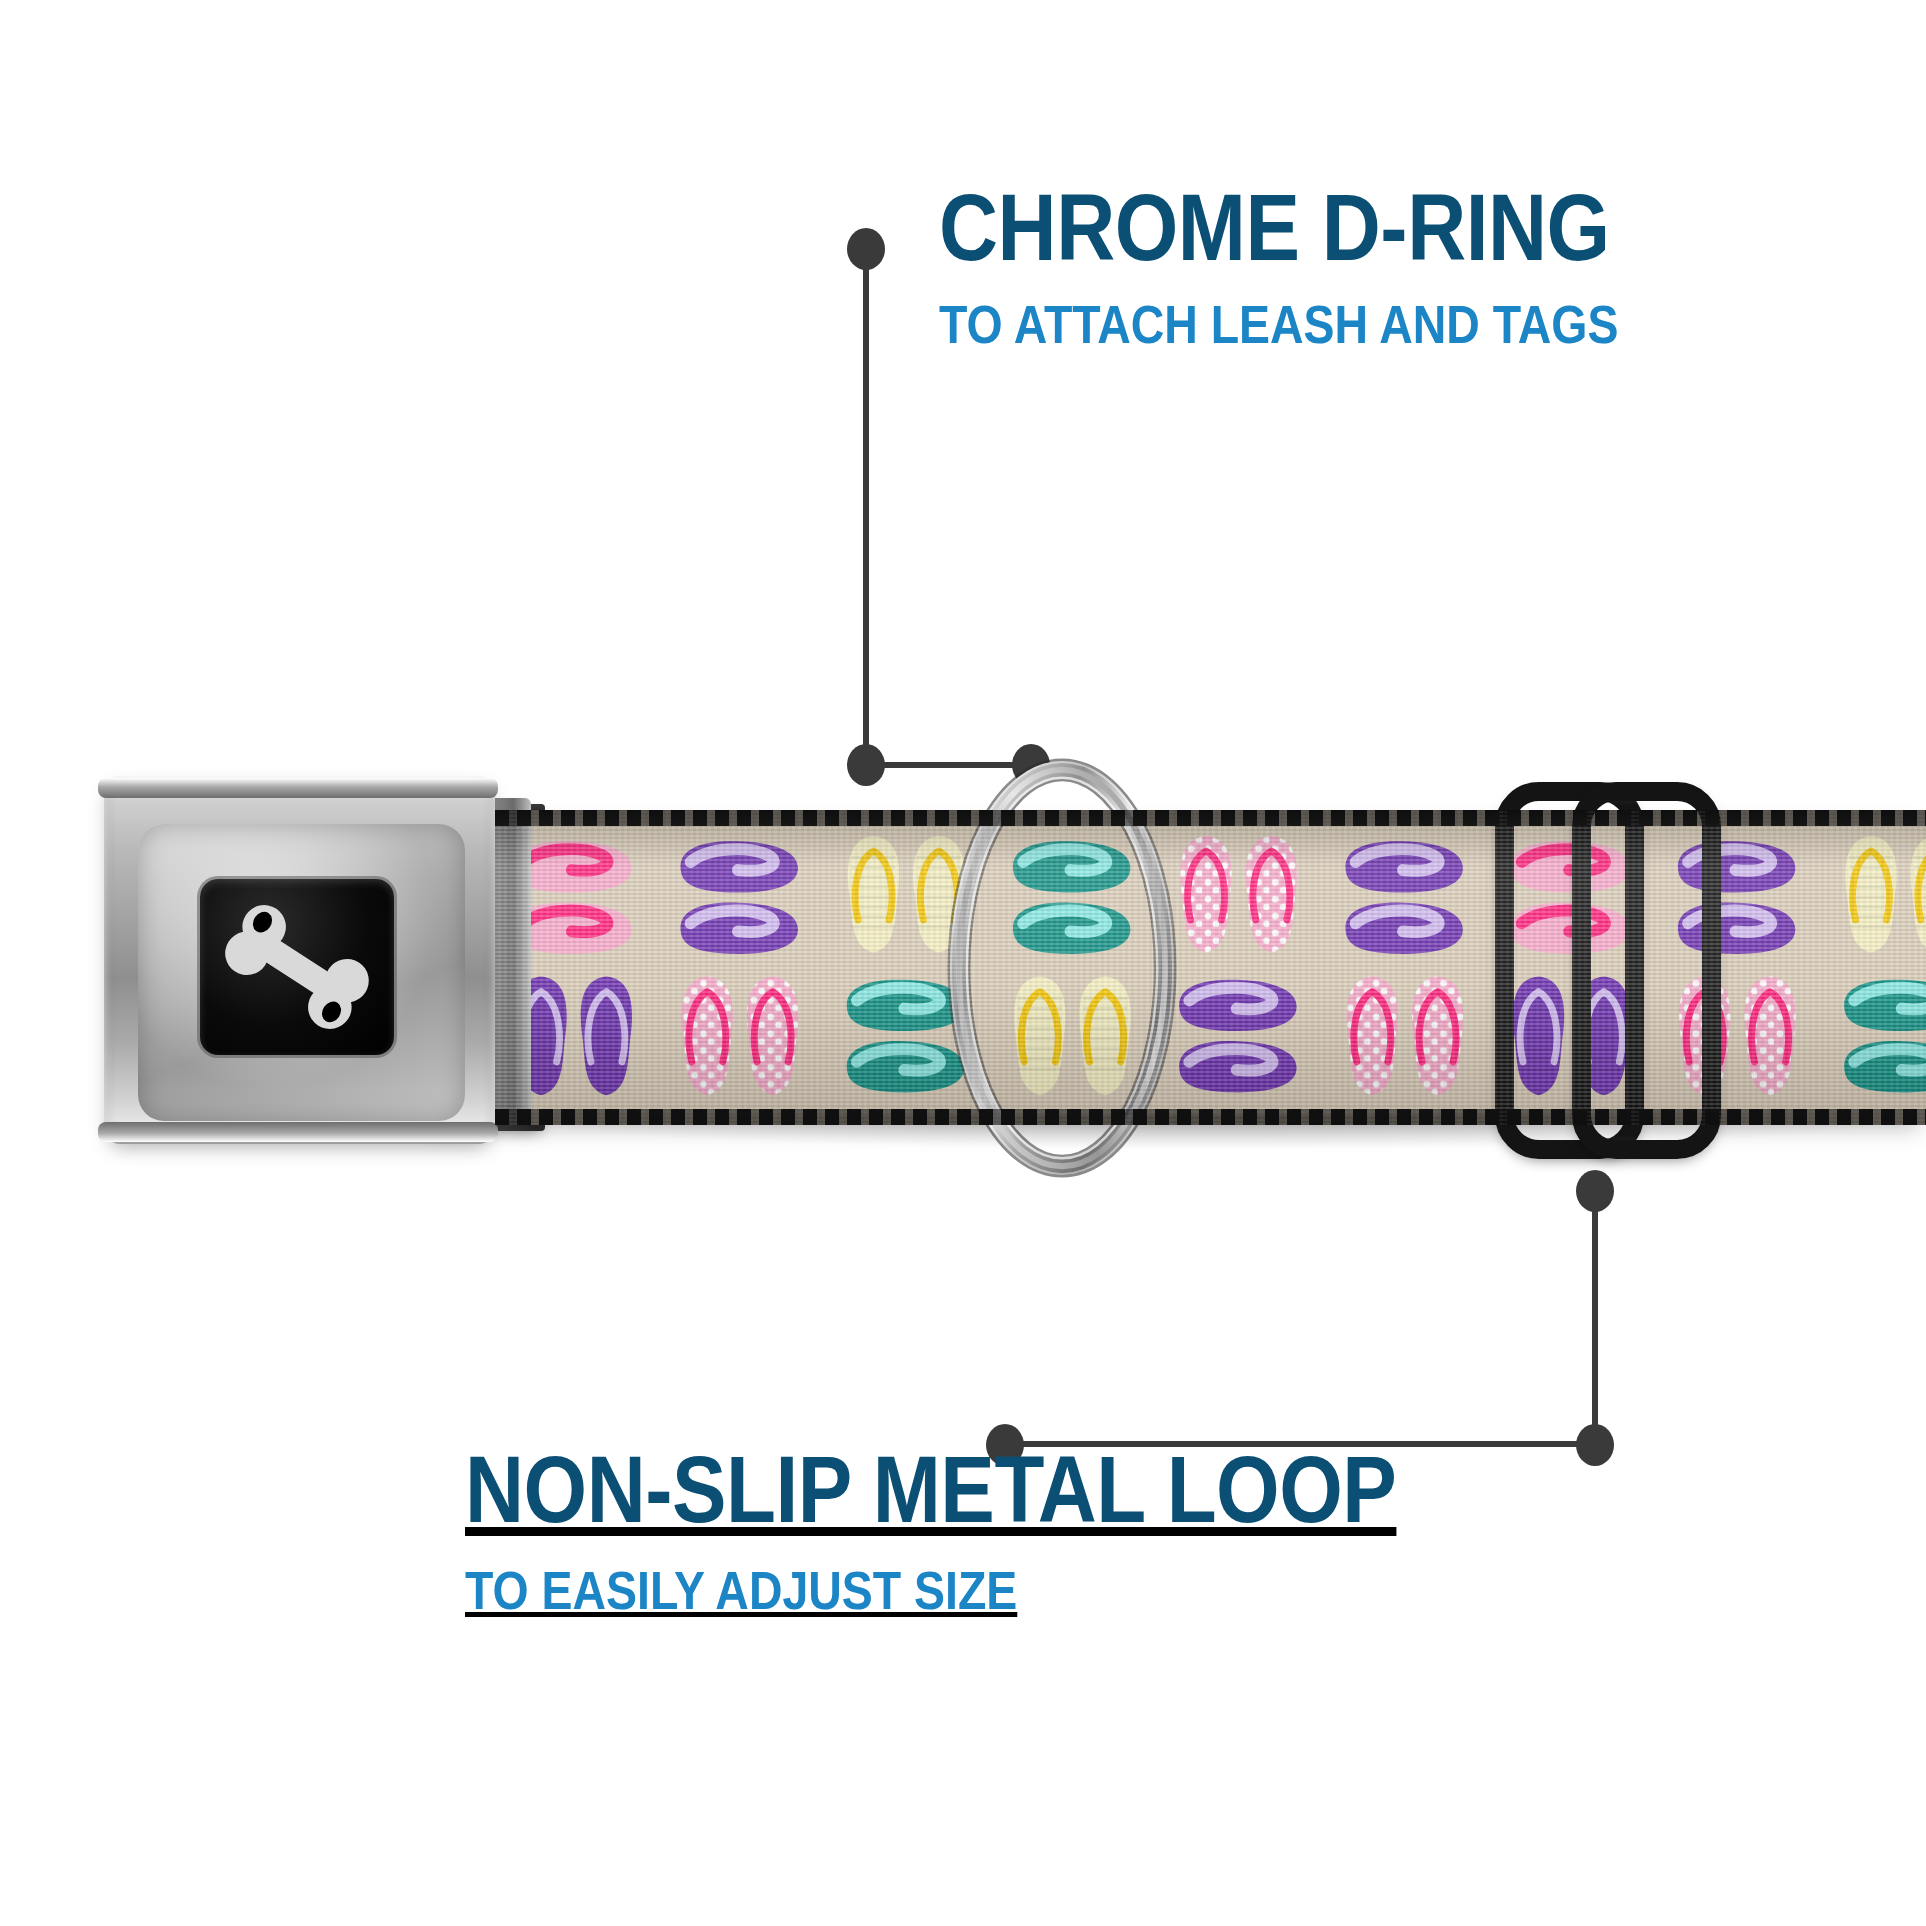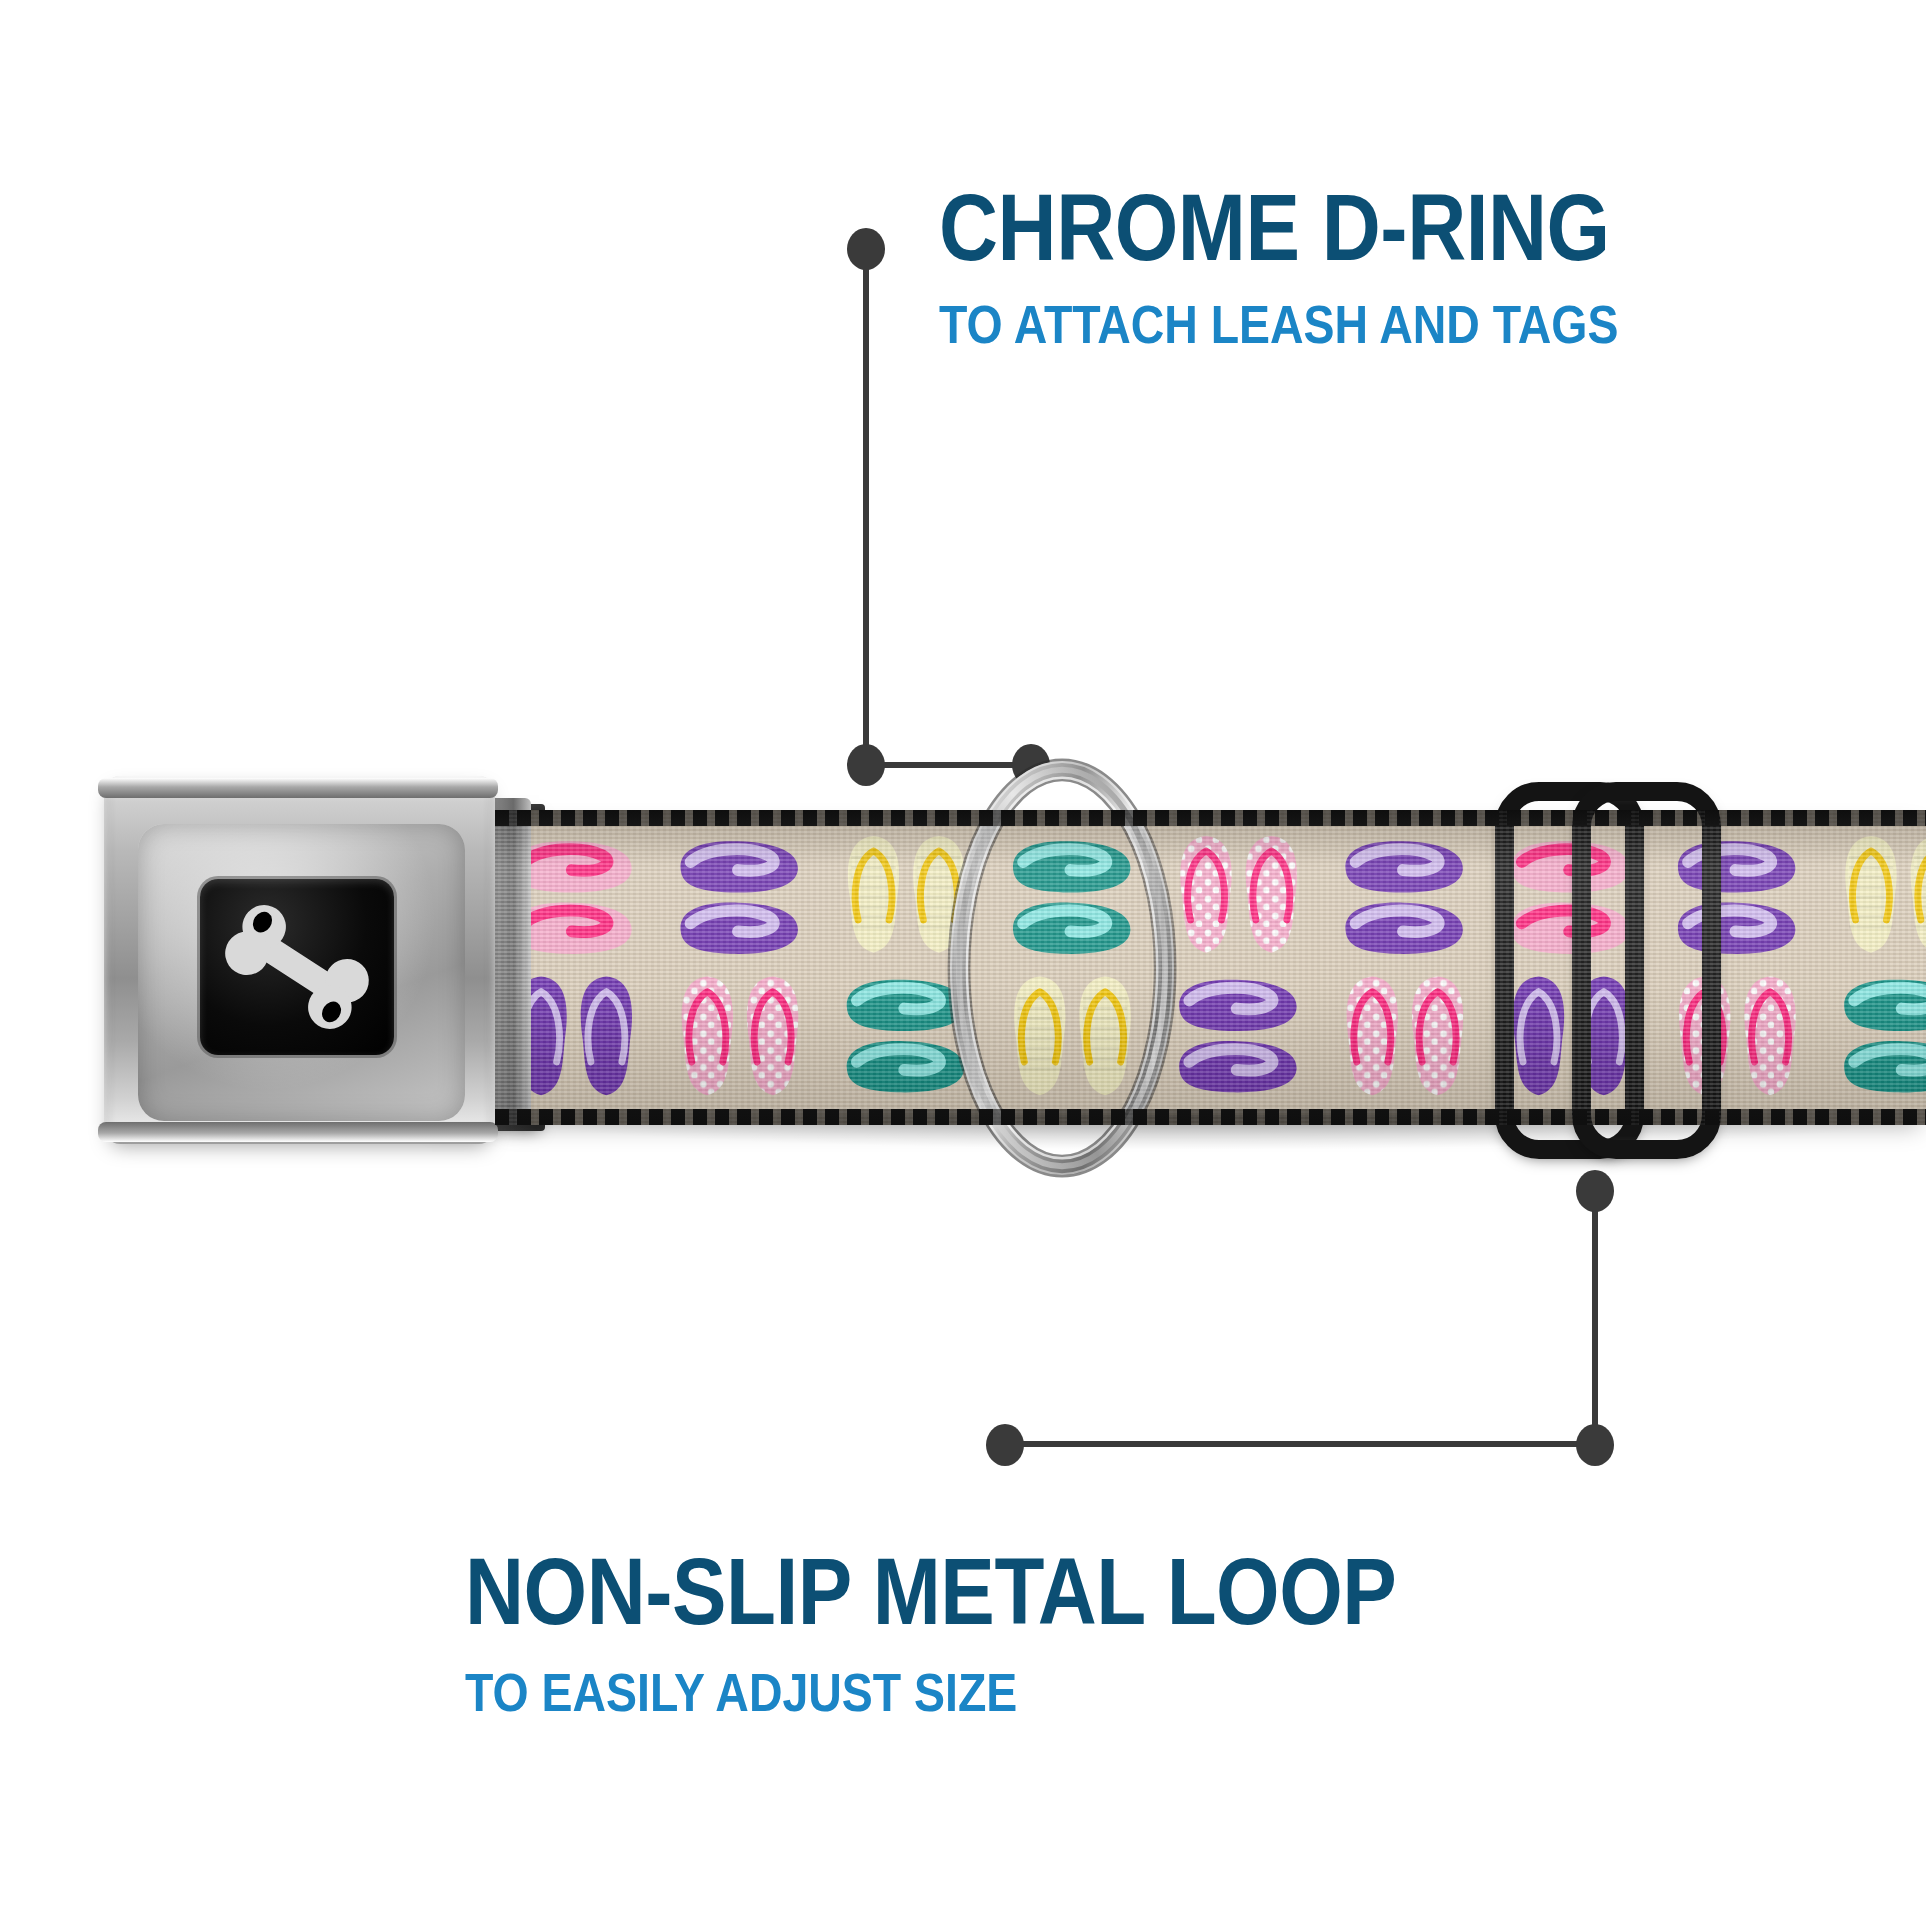--- a/index.html
+++ b/index.html
@@ -26,21 +26,21 @@
     font-weight:bold;
     letter-spacing:0px;
     line-height:1;
     white-space:nowrap;
     transform:scaleX(0.86);
     transform-origin:left center;
   }
   #callout-top{left:939px;top:180px;}
   #callout-top .title{font-size:95px;color:#0c4f74;}
   #callout-top .sub{font-size:54px;color:#1b85c6;margin-top:22px;}
-  #callout-bottom{left:465px;top:1544px;}
+  #callout-bottom{left:465px;top:1442px;text-decoration:underline;}
   #callout-bottom .title{font-size:95px;color:#0c4f74;}
   #callout-bottom .sub{font-size:54px;color:#1b85c6;margin-top:26px;}
 
   
   .leader{position:absolute;background:#3a3a3a;}
   .leader.v{width:6px;}
   .leader.h{height:6px;}
   .dot{position:absolute;background:#3a3a3a;border-radius:50%;width:38px;height:42px;}
 
   

